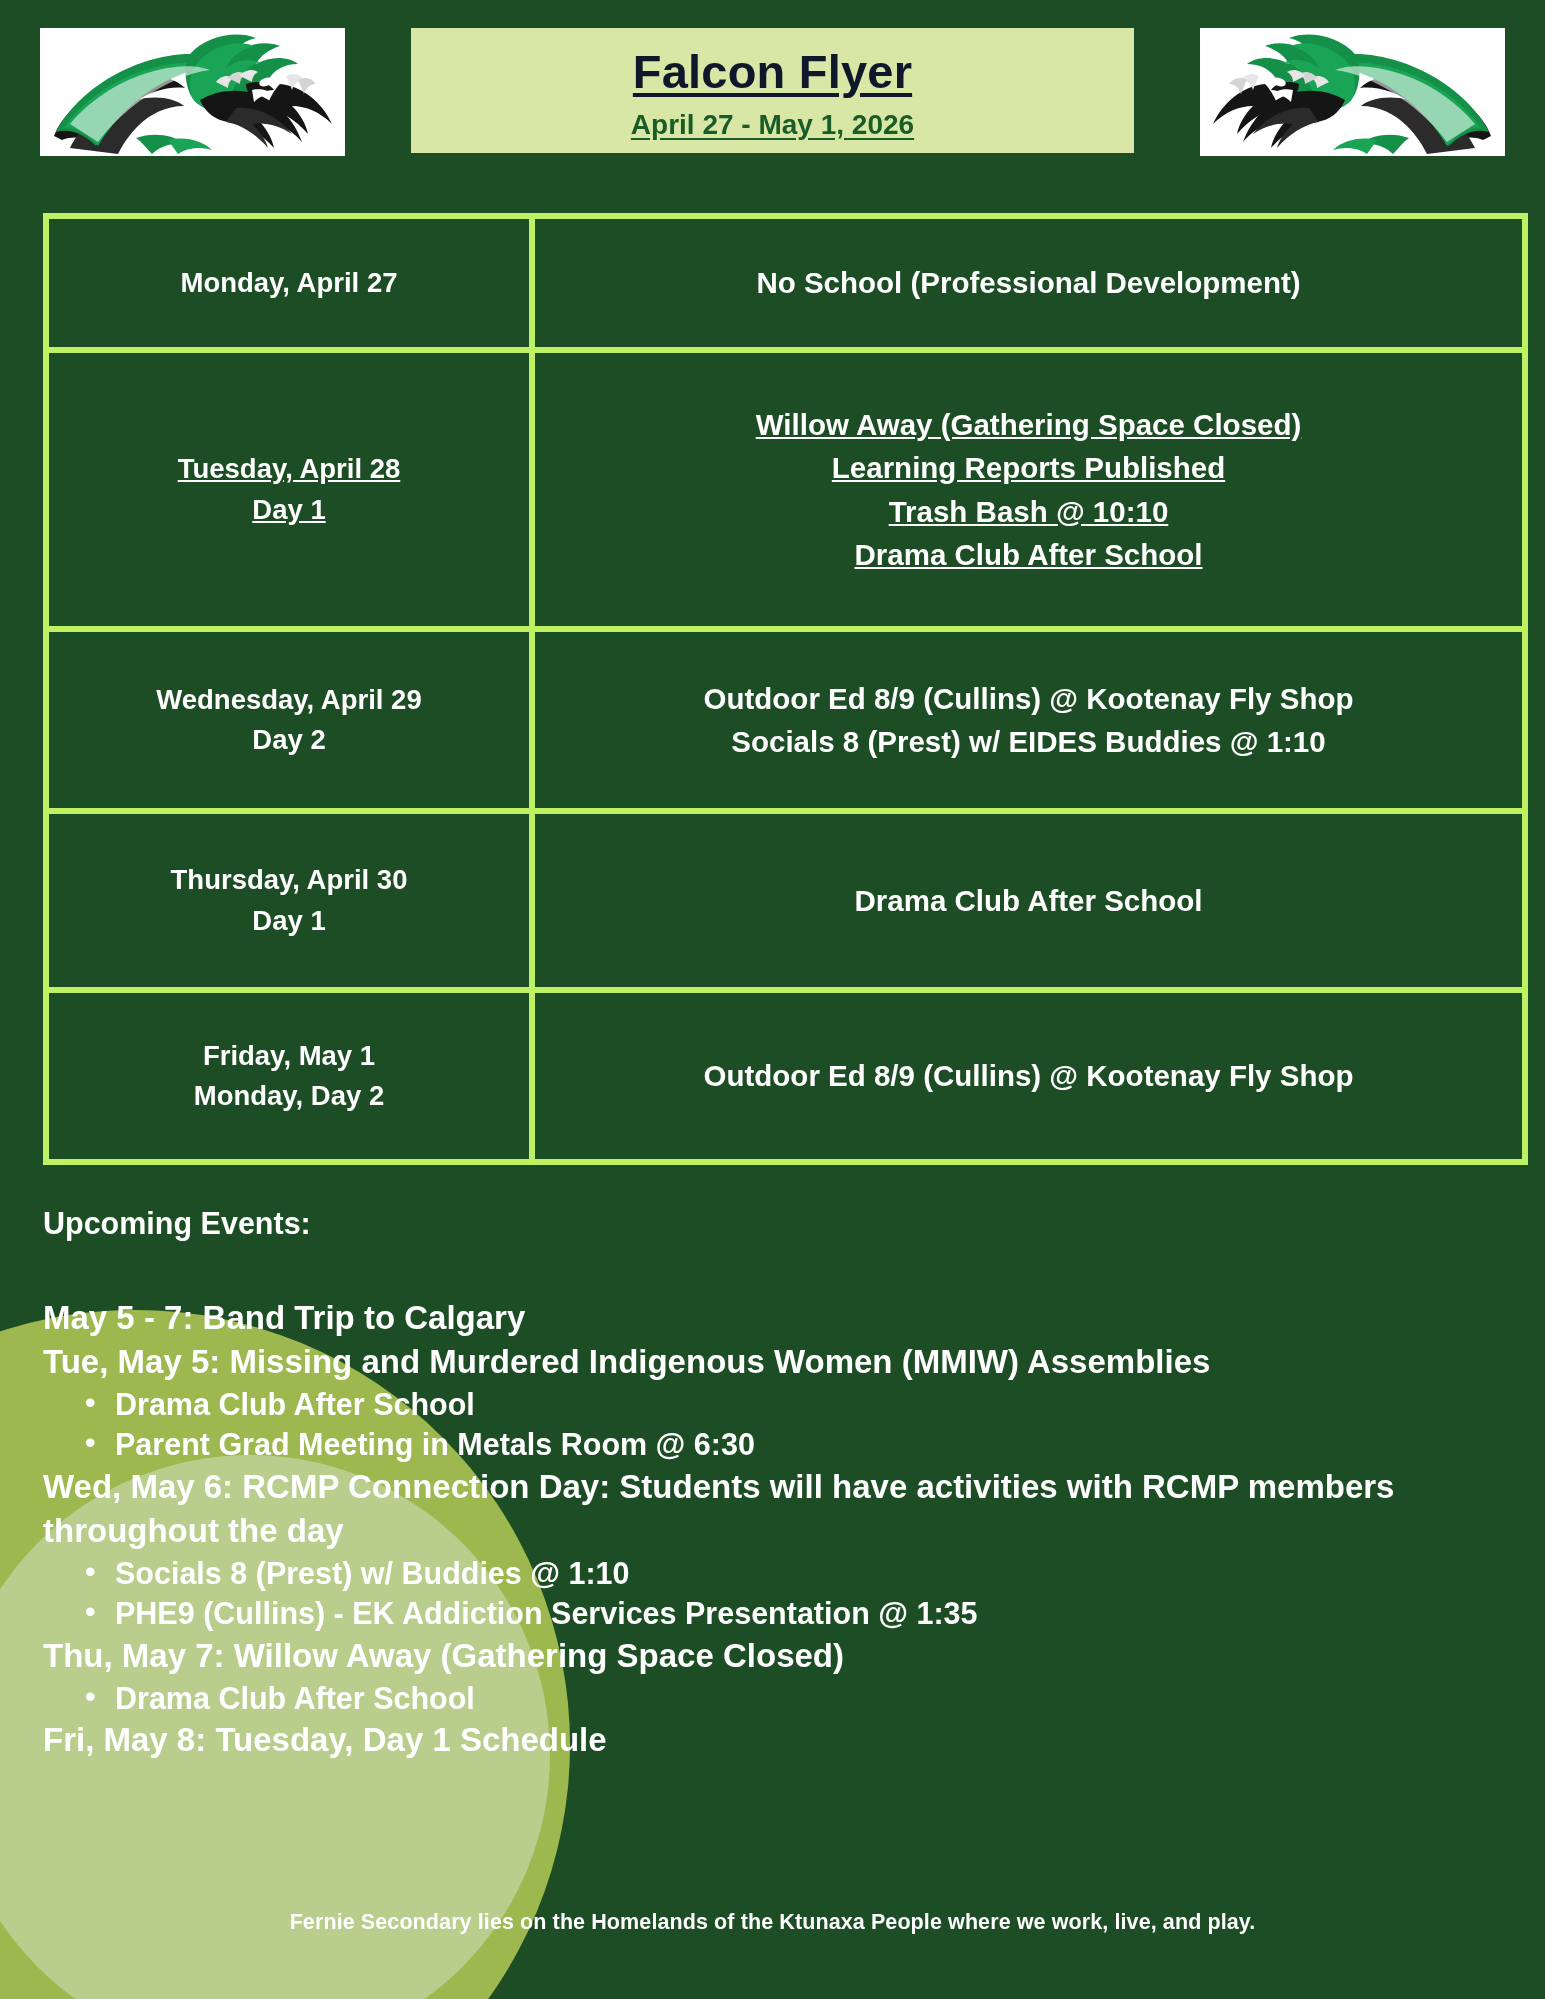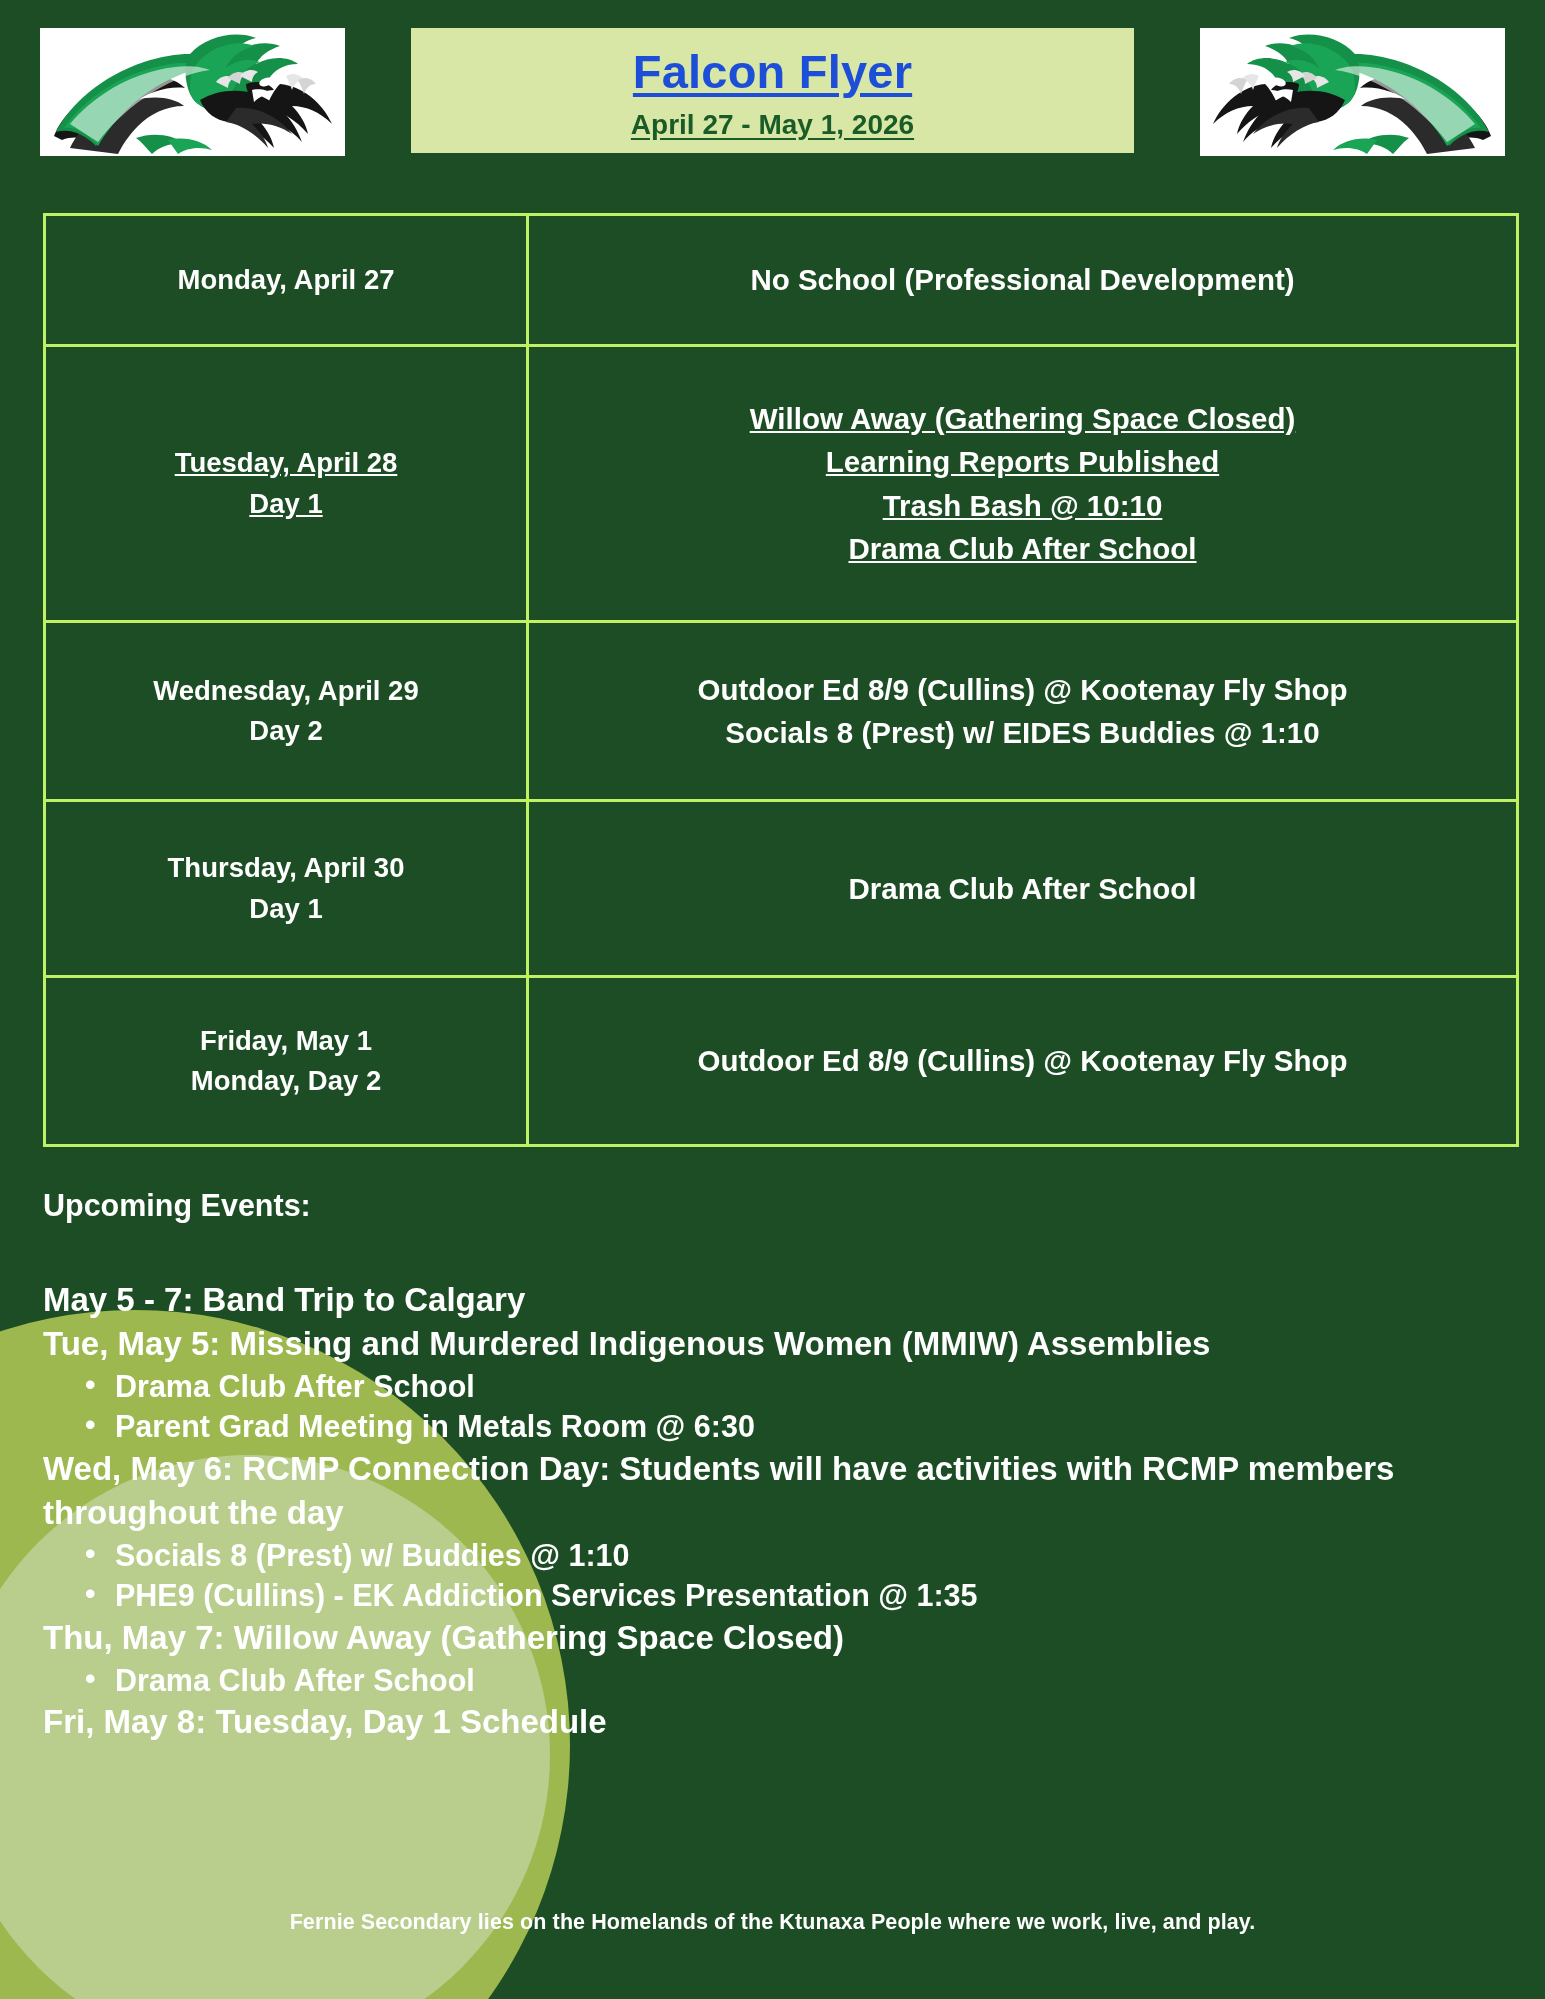--- a/index.html
+++ b/index.html
@@ -78,21 +78,21 @@
     flex-direction: column;
     align-items: center;
     justify-content: center;
     box-sizing: border-box;
     padding-top: 4px;
   }
   .title-main {
     font-family: "Liberation Sans", sans-serif;
     font-size: 47px;
     font-weight: bold;
-    color: #1d4ed8;
+    color: #0f172a;
     text-decoration: underline;
     text-underline-offset: 5px;
     letter-spacing: .2px;
     line-height: 1.15;
   }
   .title-sub {
     font-family: "Liberation Sans", sans-serif;
     font-size: 28px;
     font-weight: bold;
     color: #1a5c28;
@@ -106,21 +106,21 @@
   .table-wrap {
     margin: 57px 0 0 43px;
     width: 1427px;
   }
   table.schedule {
     border-collapse: collapse;
     width: 1427px;
     table-layout: fixed;
   }
   table.schedule td {
-    border: 3px solid #bef264;
+    border: 6px solid #bef264;
     color: #ffffff;
     text-align: center;
     vertical-align: middle;
     font-weight: bold;
     font-family: "Liberation Sans", sans-serif;
     padding: 14px 10px;
     line-height: 1.47;
   }
   td.col-day {
     width: 460px;

